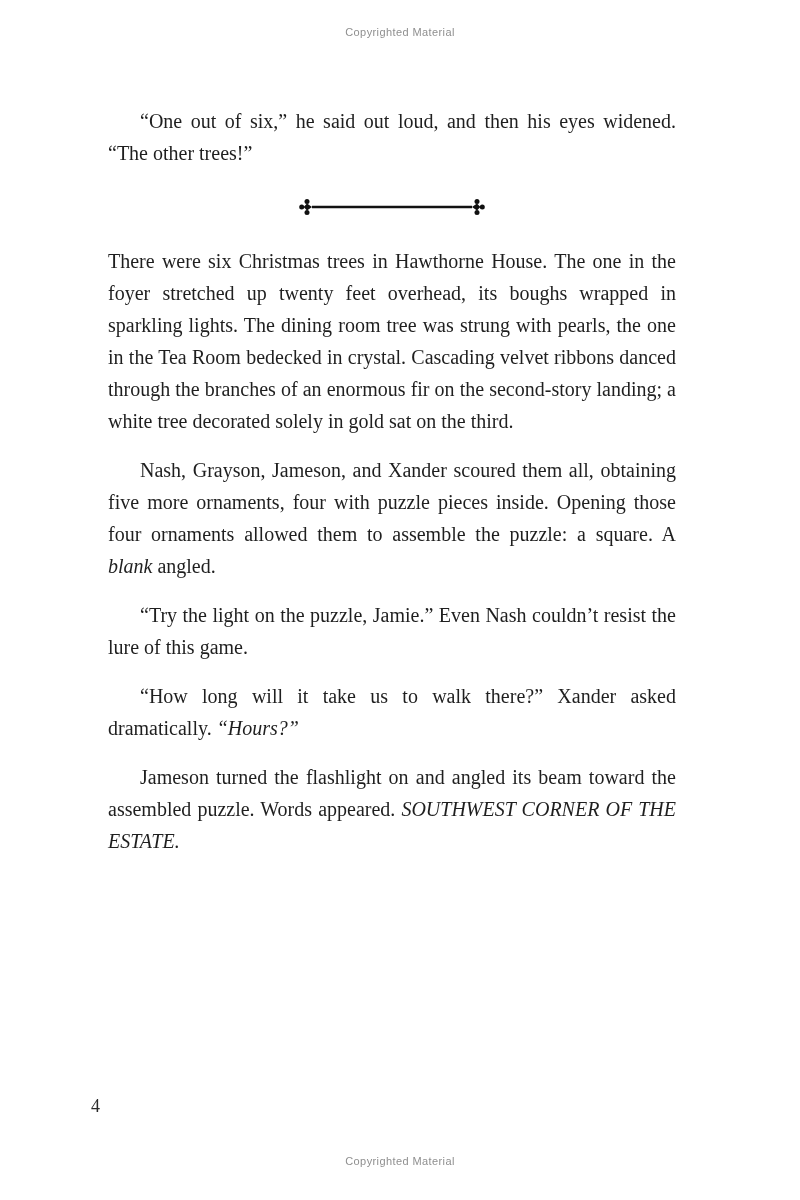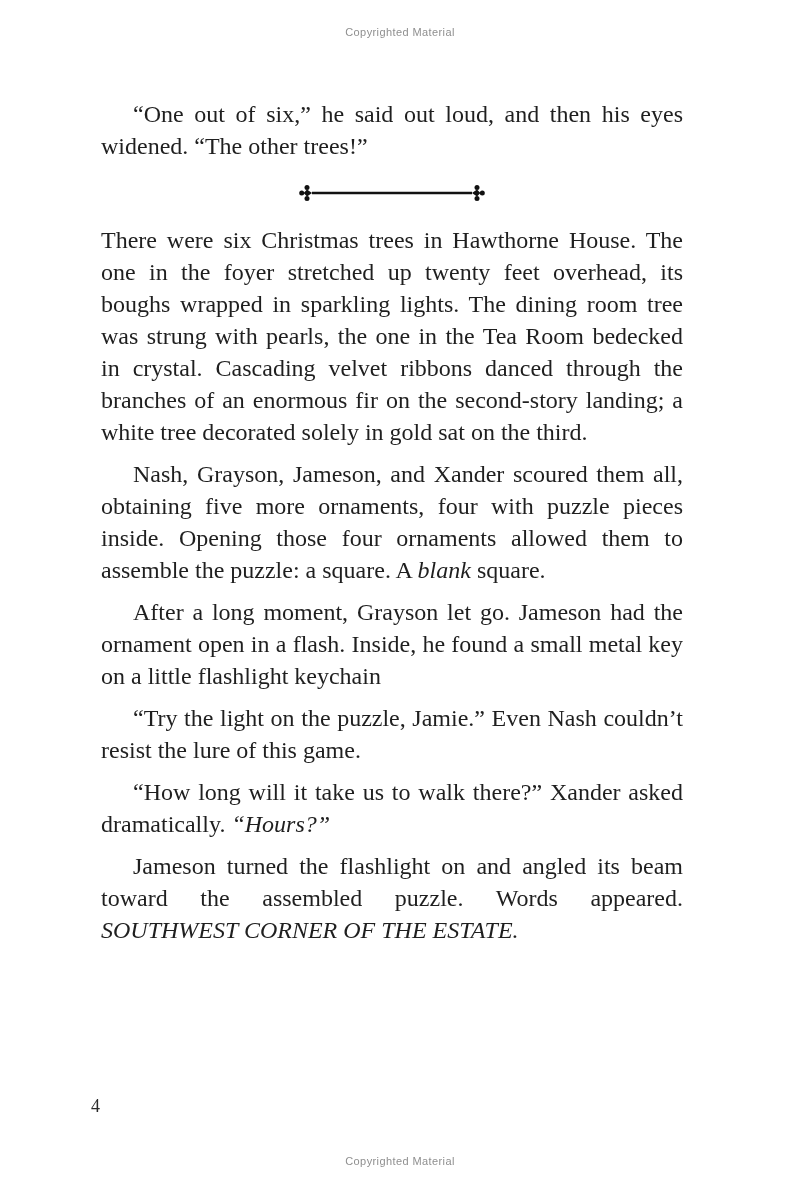--- a/index.html
+++ b/index.html
@@ -24,22 +24,22 @@
   }
   .notice.top { top: 26px; }
   .notice.bottom { top: 1155px; }
   .body-block {
     position: absolute;
     left: 91px;
     top: 88px;
     width: 602px;
   }
   .body-block p {
-    margin: 10px;
-    font-size: 24px;
+    margin: 17px;
+    font-size: 20px;
     line-height: 32px;
     text-align: justify;
   }
   .body-block p.ind { text-indent: 32px; }
   .it { font-style: italic; }
   .divider {
     height: 42px;
     display: flex;
     align-items: center;
     justify-content: center;
@@ -74,22 +74,21 @@
         <g fill="#111111">
           <circle cx="178" cy="4.6" r="2.5"></circle>
           <circle cx="178" cy="15.4" r="2.5"></circle>
           <circle cx="183.3" cy="10" r="2.5"></circle>
           <path d="M178 6.6 L173 10 L178 13.4 L181.4 10 Z"></path>
         </g>
       </svg>
     </div>
 
     <p><span>There were six Christmas trees in Hawthorne House. The one in the foyer stretched up twenty feet overhead, its boughs wrapped in sparkling lights. The dining room tree was strung with pearls, the one in the Tea Room bedecked in crystal. Cascading velvet ribbons danced through the branches of an enormous fir on the second-story landing; a white tree decorated solely in gold sat on the third.</span></p>
-    <p class="ind"><span>Nash, Grayson, Jameson, and Xander scoured them all, obtaining five more ornaments, four with puzzle pieces inside. Opening those four ornaments allowed them to assemble the puzzle: a square. A </span><span class="it">blank</span><span> square.</span></p>
-    <p class="ind"><span>After a long moment, Grayson let go. Jameson had the ornament open in a flash. Inside, he found a small metal key on a little flashlight keychain</span></p>
+    <p class="ind"><span>Nash, Grayson, Jameson, and Xander scoured them all, obtaining five more ornaments, four with puzzle pieces inside. Opening those four ornaments allowed them to assemble the puzzle: a square. A </span><span class="it">blank</span><span> angled.</span></p>
     <p class="ind"><span>“Try the light on the puzzle, Jamie.” Even Nash couldn’t resist the lure of this game.</span></p>
     <p class="ind"><span>“How long will it take us to walk there?” Xander asked dramatically. </span><span class="it">“Hours?”</span></p>
     <p class="ind"><span>Jameson turned the flashlight on and angled its beam toward the assembled puzzle. Words appeared. </span><span class="it">SOUTHWEST CORNER OF THE ESTATE.</span></p>
   </div>
 
   <div class="pagenum">4</div>
 
   <div class="notice bottom">Copyrighted Material</div>
 
 </div>

